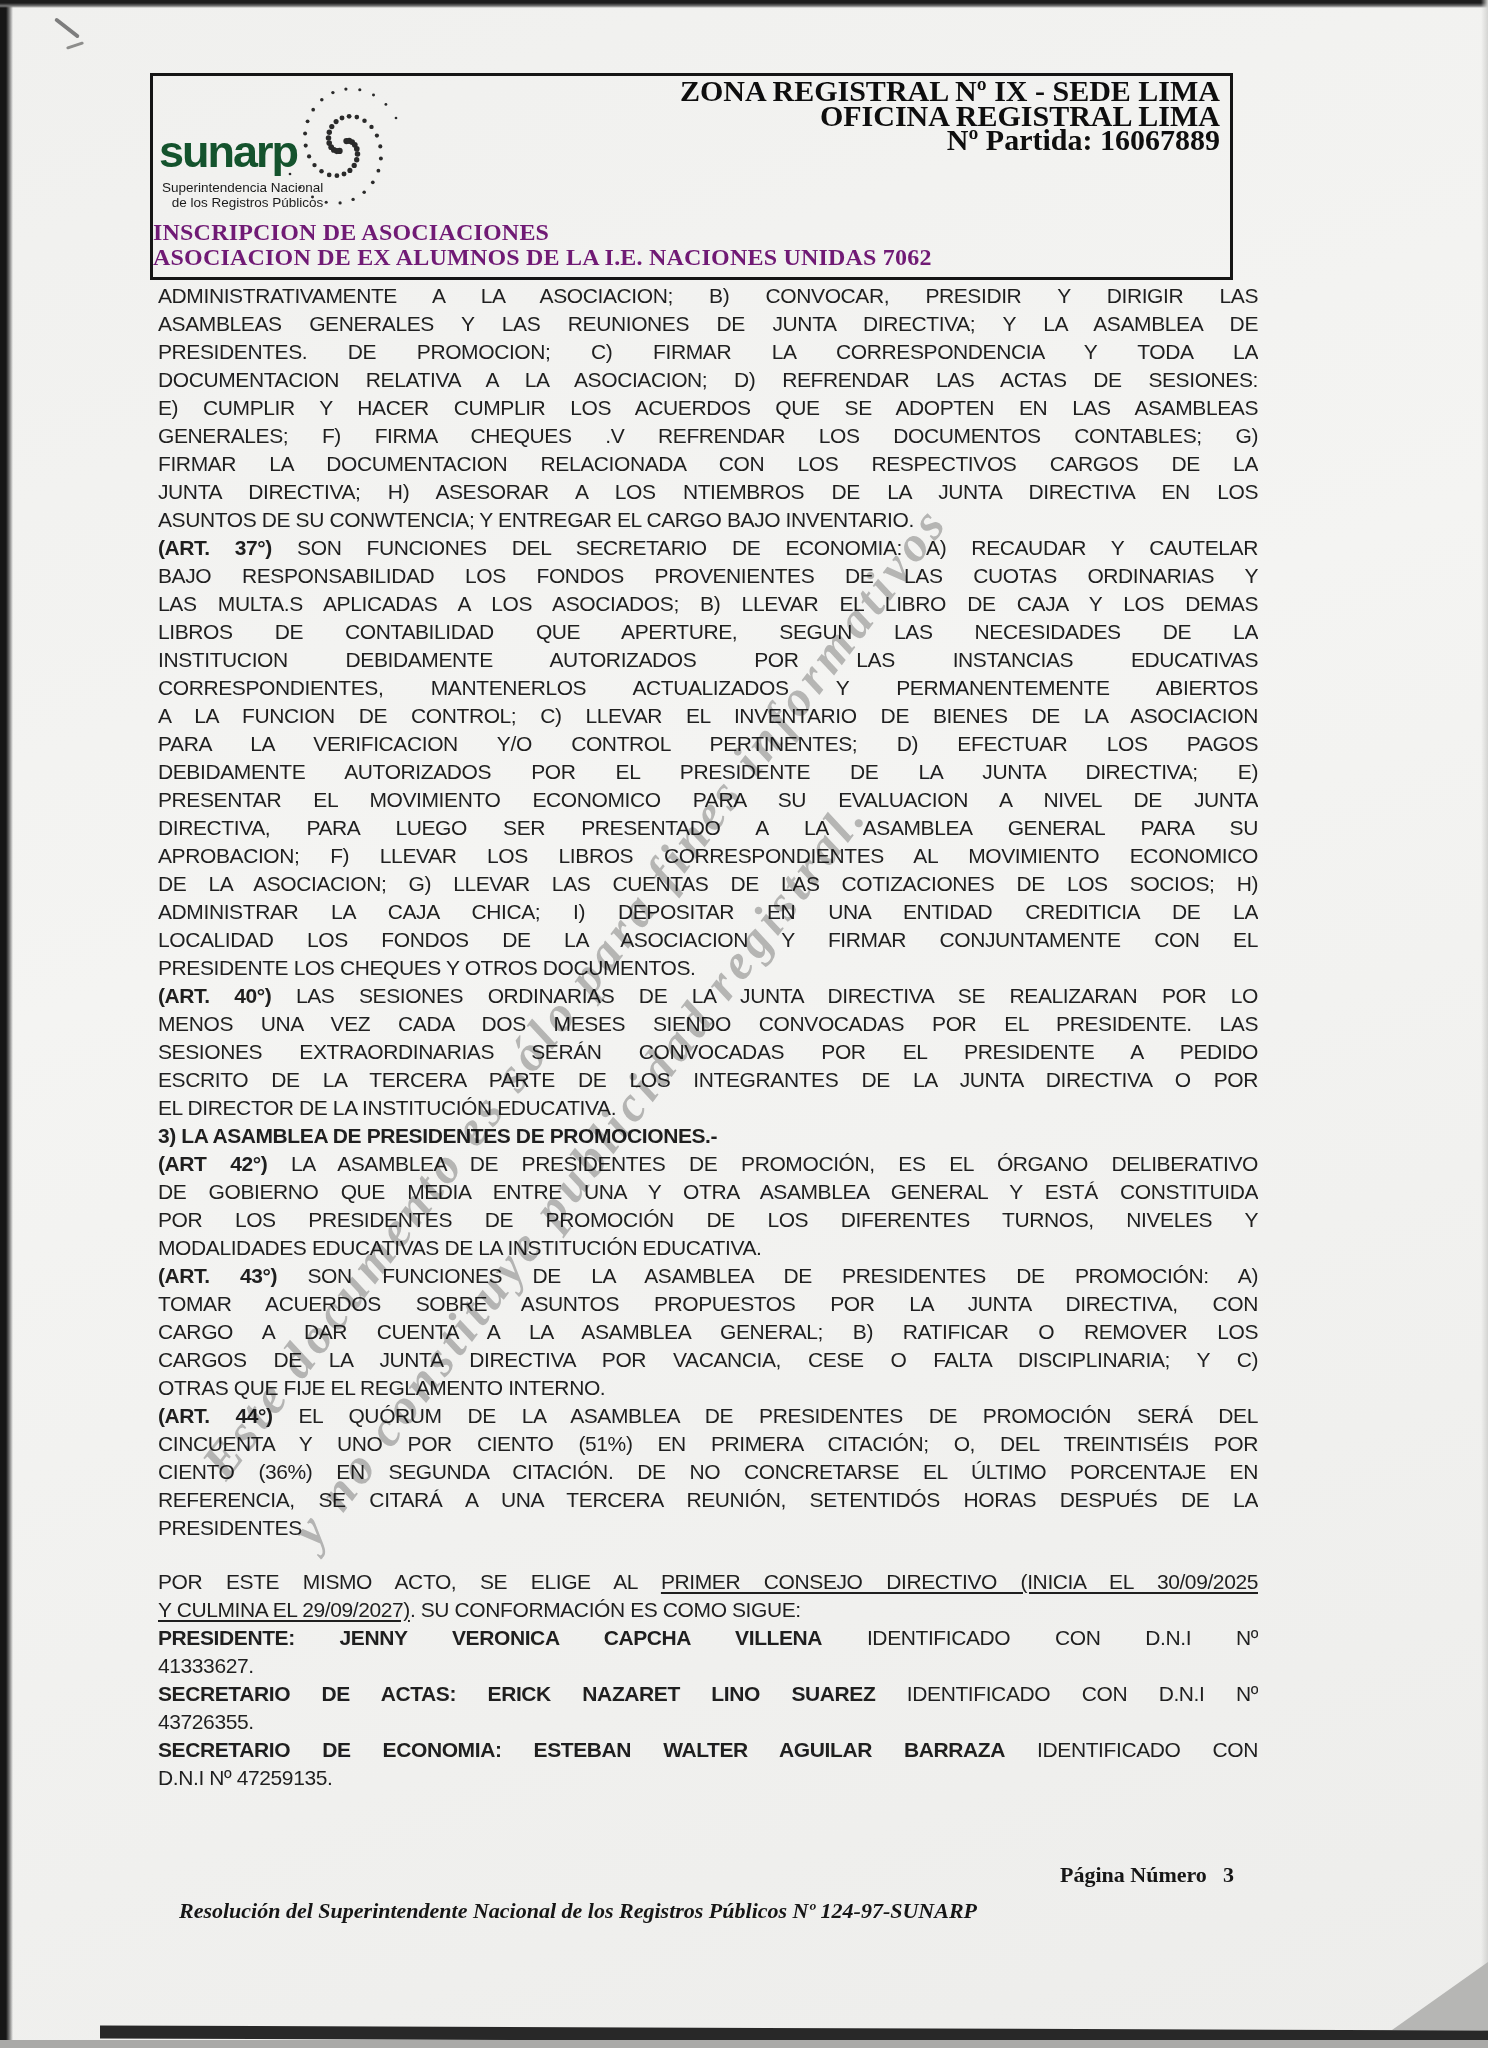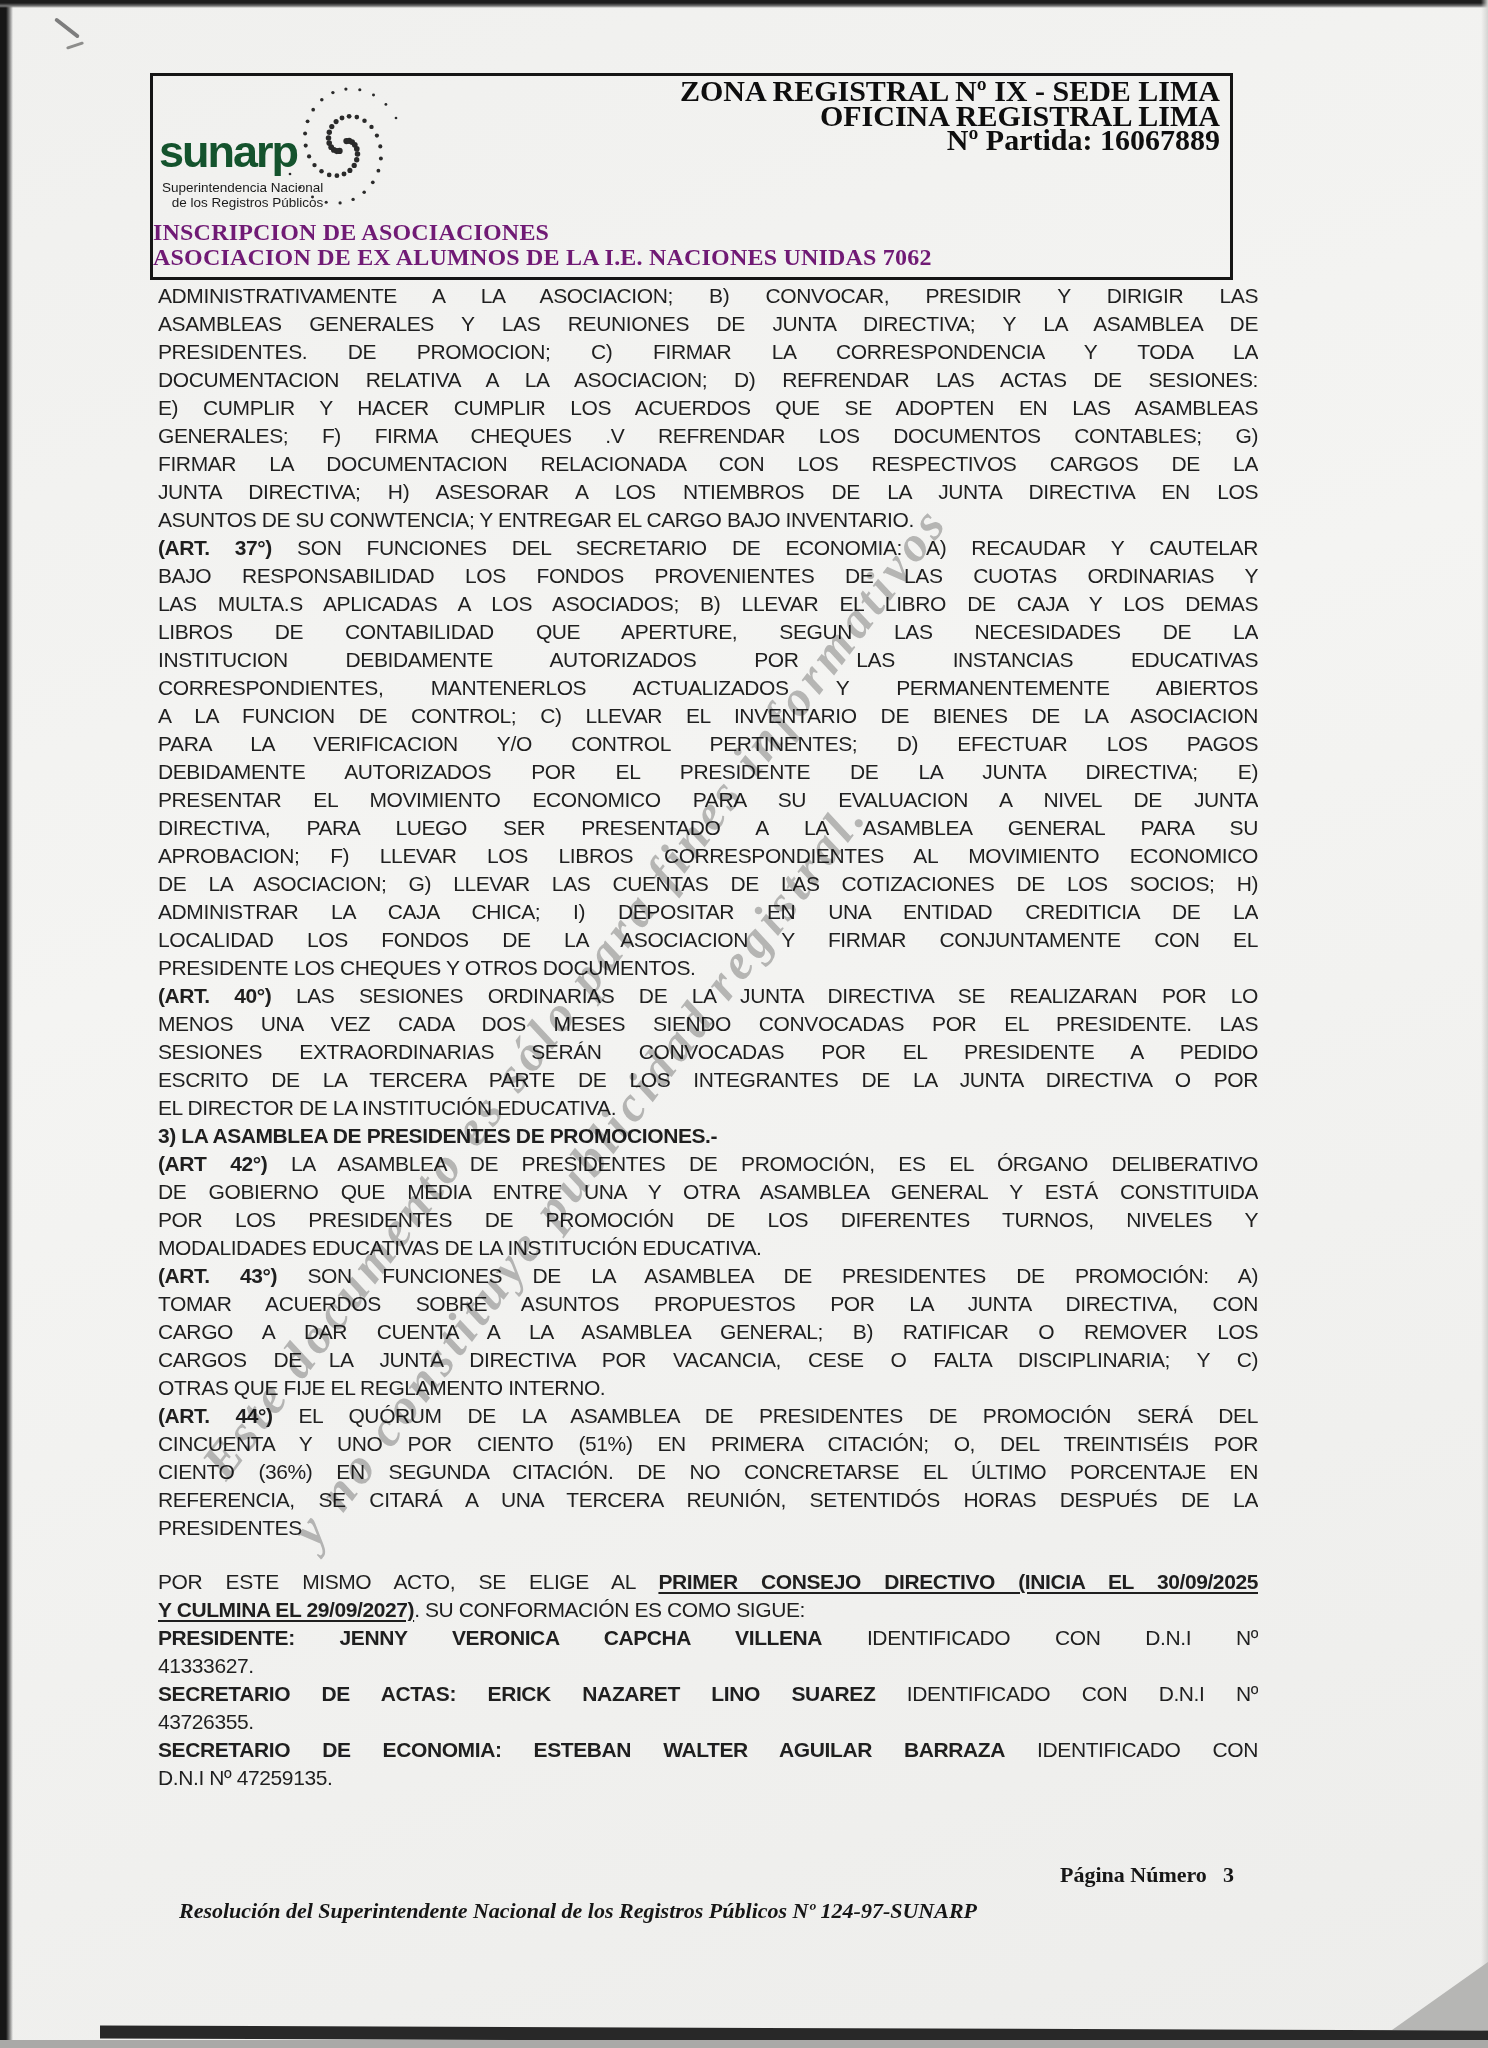--- a/index.html
+++ b/index.html
@@ -25,21 +25,21 @@
   .spiral{left:128px;top:0px;width:132px;height:142px;}
   .registral{right:10px;top:3px;text-align:right;font-family:"Liberation Serif",serif;font-weight:bold;font-size:30px;line-height:24.5px;color:#0e0e0e;}
   .doc-title{left:0;right:0;top:144px;font-family:"Liberation Serif",serif;font-weight:bold;font-size:24px;line-height:25px;letter-spacing:0.2px;color:#701a75;}
   
   .doc-body{left:158px;top:282px;width:1100px;}
   .bline{height:28px;line-height:28px;font-size:21px;letter-spacing:-0.4px;overflow:hidden;white-space:normal;}
   .bline.just{text-align:justify;}
   .bline.just::after{content:"";display:inline-block;width:100%;height:0;}
   .bline.blank{height:26px;}
   .b{font-weight:bold;}
-  .bu{font-weight:bold;text-decoration:underline;text-decoration-thickness:2px;text-underline-offset:3px;}
+  .bu{font-weight:normal;text-decoration:underline;text-decoration-thickness:2px;text-underline-offset:3px;}
   
   .watermark{left:168px;top:1438px;transform:rotate(-53deg);transform-origin:0 0;
     font-family:"Liberation Serif",serif;font-style:italic;font-weight:bold;
     font-size:50px;letter-spacing:5px;line-height:112px;white-space:nowrap;
     color:#8e8e8e;opacity:0.58;mix-blend-mode:multiply;z-index:5;}
   
   .page-num{left:1060px;top:1862px;font-family:"Liberation Serif",serif;font-weight:bold;font-size:22px;color:#161616;}
   .page-num .num{margin-left:16px;}
   .resolution{left:179px;top:1898px;font-family:"Liberation Serif",serif;font-weight:bold;font-style:italic;font-size:22px;color:#161616;}
 </style>

